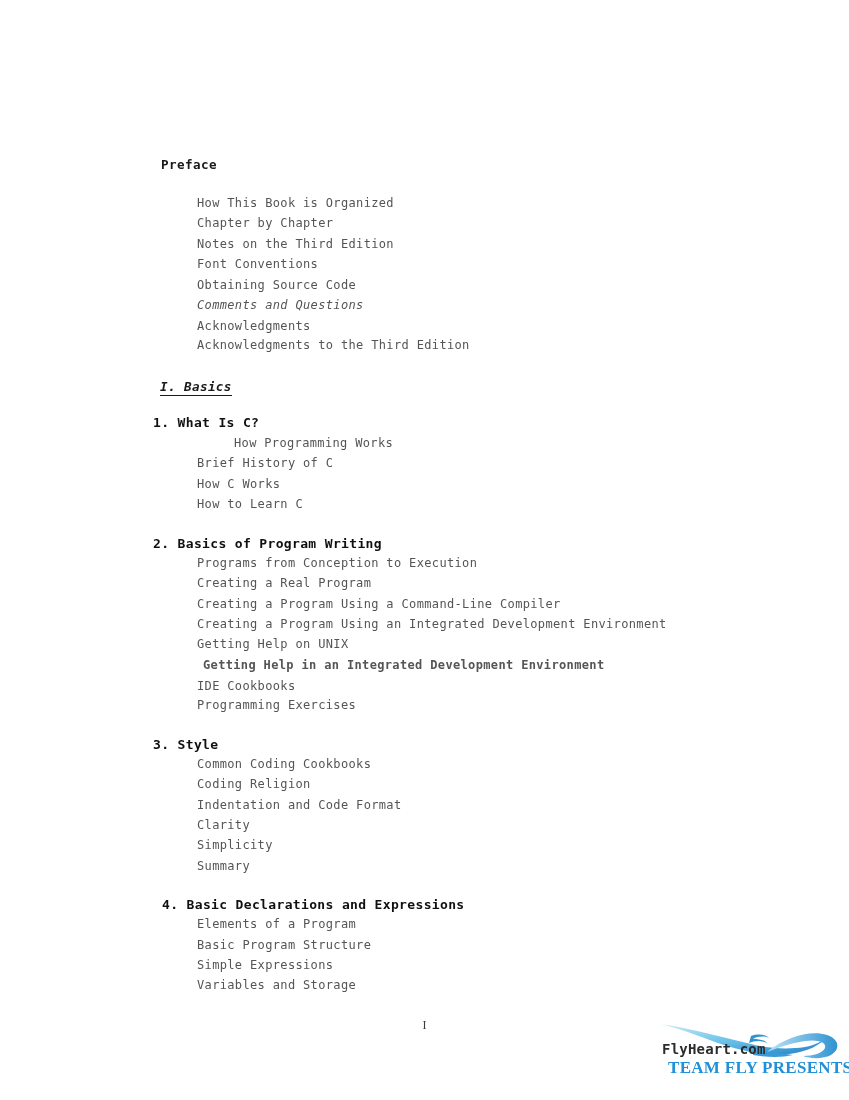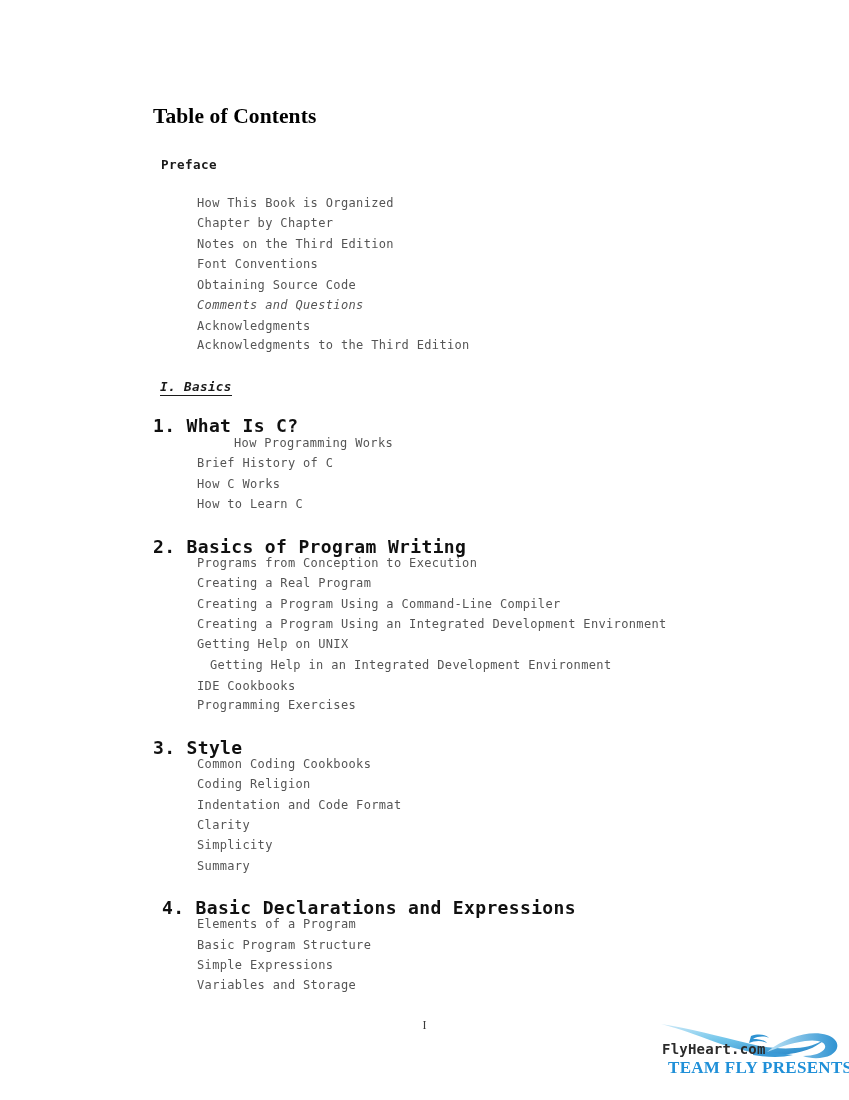--- a/index.html
+++ b/index.html
@@ -65,21 +65,21 @@
     white-space: nowrap;
     border-bottom: 1.3px solid #1a1a1a;
     display: inline-block;
     padding-bottom: 1px;
   }
 
   
   .chapter-heading {
     font-family: "DejaVu Sans Mono", "Liberation Mono", monospace;
     font-weight: bold;
-    font-size: 18px;
+    font-size: 13px;
     color: #101010;
     letter-spacing: 0.35px;
     white-space: nowrap;
   }
 
   
   .entry {
     position: absolute;
     font-family: "DejaVu Sans Mono", "Liberation Mono", monospace;
     font-weight: normal;
@@ -139,21 +139,20 @@
     color: #2090d8;
     letter-spacing: 0.3px;
     white-space: nowrap;
   }
 </style>
 </head>
 <body>
 
 <div class="page">
 
-  <div class="doc-title">Table of Contents</div>
 
   <div class="toc">
 
     <div class="toc-block part-preface" style="left:161px; top:157px;">Preface</div>
 
     <div class="entry" style="left:197px; top:196px;">How This Book is Organized</div>
     <div class="entry" style="left:197px; top:216px;">Chapter by Chapter</div>
     <div class="entry" style="left:197px; top:237px;">Notes on the Third Edition</div>
     <div class="entry" style="left:197px; top:257px;">Font Conventions</div>
     <div class="entry" style="left:197px; top:278px;">Obtaining Source Code</div>
@@ -170,21 +169,21 @@
     <div class="entry" style="left:197px; top:456px;">Brief History of C</div>
     <div class="entry" style="left:197px; top:477px;">How C Works</div>
     <div class="entry" style="left:197px; top:497px;">How to Learn C</div>
 
     <div class="toc-block chapter-heading" style="left:153px; top:536px;">2. Basics of Program Writing</div>
     <div class="entry" style="left:197px; top:556px;">Programs from Conception to Execution</div>
     <div class="entry" style="left:197px; top:576px;">Creating a Real Program</div>
     <div class="entry" style="left:197px; top:597px;">Creating a Program Using a Command-Line Compiler</div>
     <div class="entry" style="left:197px; top:617px;">Creating a Program Using an Integrated Development Environment</div>
     <div class="entry" style="left:197px; top:637px;">Getting Help on UNIX</div>
-    <div class="entry" style="left:210px; top:658px;">Getting Help in an Integrated Development Environment</div>
+    <div class="entry" style="left:203px; top:658px;font-weight:bold;">Getting Help in an Integrated Development Environment</div>
     <div class="entry" style="left:197px; top:679px;">IDE Cookbooks</div>
     <div class="entry" style="left:197px; top:698px;">Programming Exercises</div>
 
     <div class="toc-block chapter-heading" style="left:153px; top:737px;">3. Style</div>
     <div class="entry" style="left:197px; top:757px;">Common Coding Cookbooks</div>
     <div class="entry" style="left:197px; top:777px;">Coding Religion</div>
     <div class="entry" style="left:197px; top:798px;">Indentation and Code Format</div>
     <div class="entry" style="left:197px; top:818px;">Clarity</div>
     <div class="entry" style="left:197px; top:838px;">Simplicity</div>
     <div class="entry" style="left:197px; top:859px;">Summary</div>

